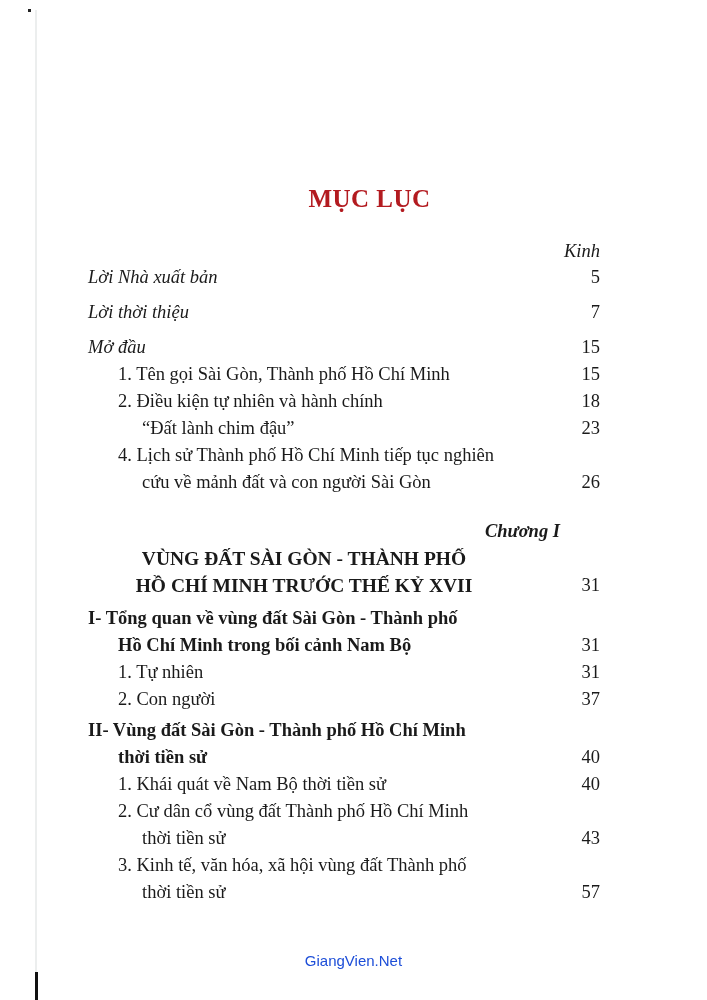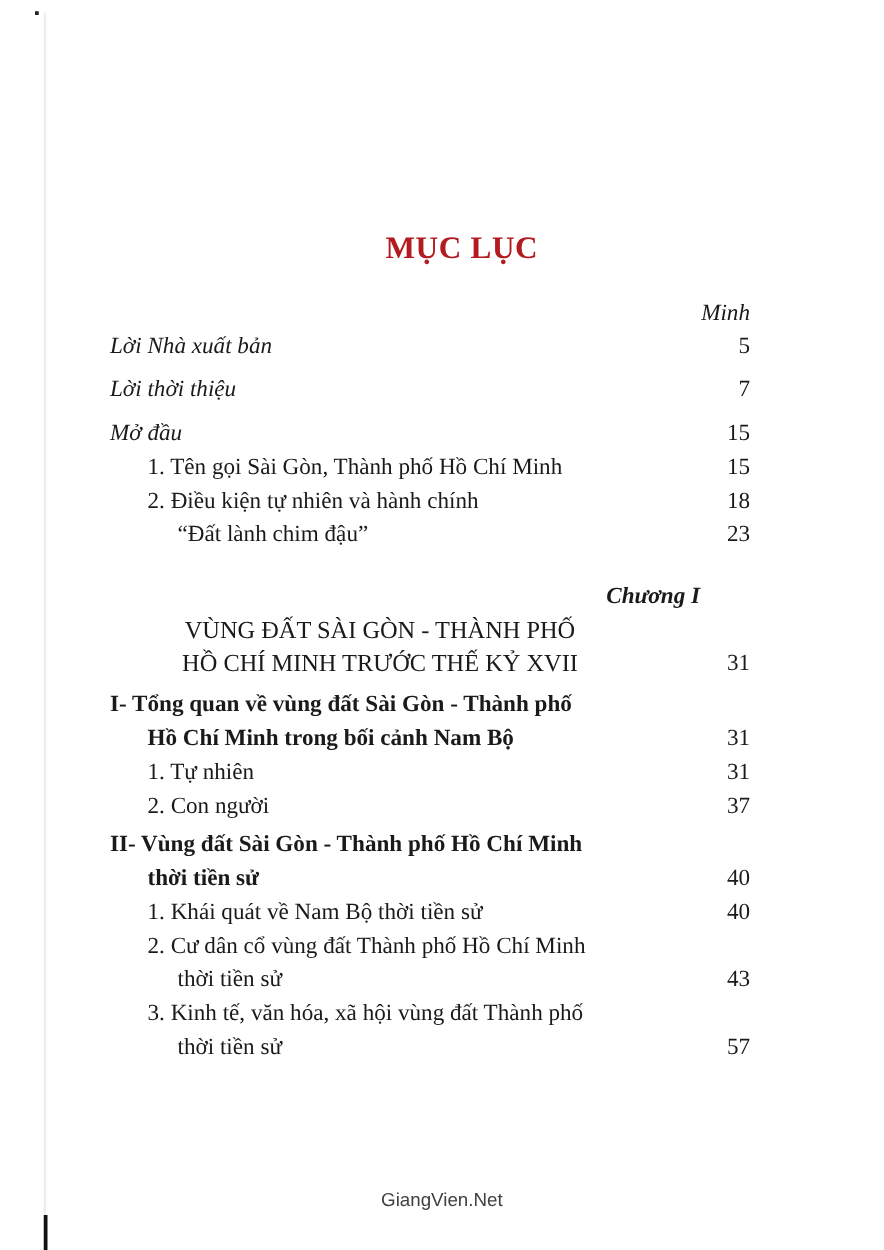--- a/index.html
+++ b/index.html
@@ -18,38 +18,38 @@
     .trang { text-align: right; font-style: italic; height: 26px; line-height: 26px; }
     .row { display: flex; align-items: flex-end; justify-content: space-between; }
     .row .label { flex: 1; }
     .row .page { width: 40px; text-align: right; }
     .line { height: 27px; line-height: 27px; }
     .italic { font-style: italic; }
     .bold { font-weight: bold; }
     .ind1 { padding-left: 30px; }
     .ind-sec2 { padding-left: 30px; }
     .chap-head { text-align: right; font-style: italic; font-weight: bold; padding-left: 0; padding-right: 40px; }
-    .chap-title { text-align: center; font-weight: normal; padding-right: 40px; }
+    .chap-title { text-align: center; font-weight: bold; padding-right: 40px; }
     .gap-s { height: 8px; }
     .watermark {
       position: absolute; left: 0; width: 707px; top: 952px; text-align: center;
-      font-family: "Liberation Sans", sans-serif; font-size: 15px; color: #404040;
+      font-family: "Liberation Sans", sans-serif; font-size: 15px; color: #1d4ed8;
     }
   </style>
 </head>
 <body>
 
 <div class="edge-line"></div>
 <div class="edge-dark"></div>
 <div class="corner-dot"></div>
 
 <div class="page-title">MỤC LỤC</div>
 
 <div class="toc">
-  <div class="trang">Minh</div>
+  <div class="trang">Kinh</div>
 
   <div class="row line italic">
     <span class="label">Lời Nhà xuất bản</span>
     <span class="page" style="font-style:normal">5</span>
   </div>
   <div class="gap-s"></div>
   <div class="row line italic">
     <span class="label">Lời thời thiệu</span>
     <span class="page" style="font-style:normal">7</span>
   </div>
@@ -69,20 +69,27 @@
     <span class="label">
         <div class="line">2. Điều kiện tự nhiên và hành chính</div>
       </span>
     <span class="page line">18</span>
   </div>
   <div class="row ind1">
     <span class="label">
       <div class="line" style="padding-left:24px">“Đất lành chim đậu”</div>
     </span>
     <span class="page line">23</span>
+  </div>
+  <div class="row ind1">
+    <span class="label">
+      <div class="line">4. Lịch sử Thành phố Hồ Chí Minh tiếp tục nghiên</div>
+      <div class="line" style="padding-left:24px">cứu về mảnh đất và con người Sài Gòn</div>
+    </span>
+    <span class="page line">26</span>
   </div>
 
   <div style="height:22px"></div>
   <div class="line chap-head">Chương I</div>
   <div class="row">
     <span class="label" style="font-size:19.5px">
       <div class="line chap-title">VÙNG ĐẤT SÀI GÒN - THÀNH PHỐ</div>
       <div class="line chap-title">HỒ CHÍ MINH TRƯỚC THẾ KỶ XVII</div>
     </span>
     <span class="page line">31</span>

